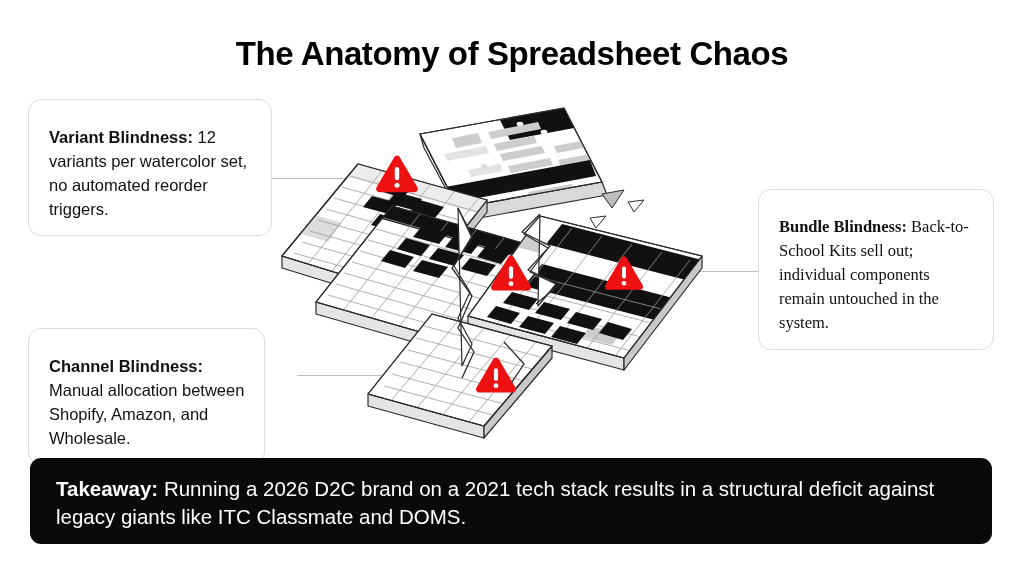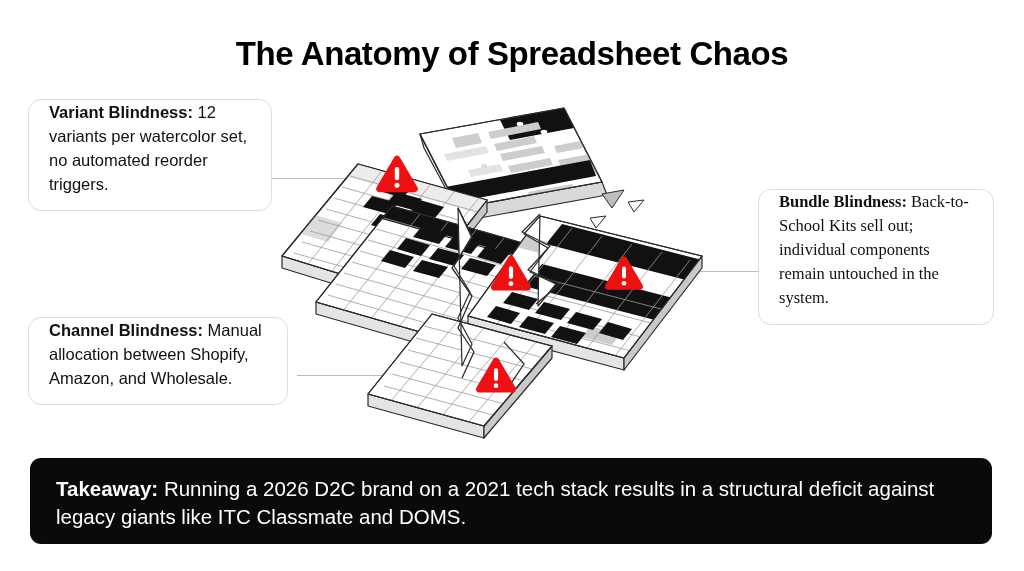--- a/index.html
+++ b/index.html
@@ -35,37 +35,37 @@
     margin-top: 6px;
   }
 
   
   .callout {
     position: absolute;
     background: #ffffff;
     border: 1.4px solid #dcdcdc;
     border-radius: 13px;
     box-sizing: border-box;
-    padding: 0 16px 14px 20px;
+    padding: 25px 16px 14px 20px;
     font-size: 16.5px;
     line-height: 1.46;
     color: #111111;
     z-index: 30;
   }
   .callout .ttl {
     font-weight: bold;
     display: inline;
   }
   .callout .bdy {
     display: inline;
     font-weight: normal;
   }
 
   #callout-variant  { left: 28px;  top: 99px;  width: 244px; }
-  #callout-channel  { left: 28px;  top: 317px; width: 260px; }
+  #callout-channel  { left: 28px;  top: 328px; width: 237px; }
   #callout-bundle   { left: 758px; top: 189px; width: 236px; font-family: Liberation Serif, serif; }
 
   
   .connector {
     position: absolute;
     background: #bdbdbd;
     height: 1.4px;
     z-index: 5;
   }
   #conn-variant { left: 271px; top: 178px; width: 124px; }

